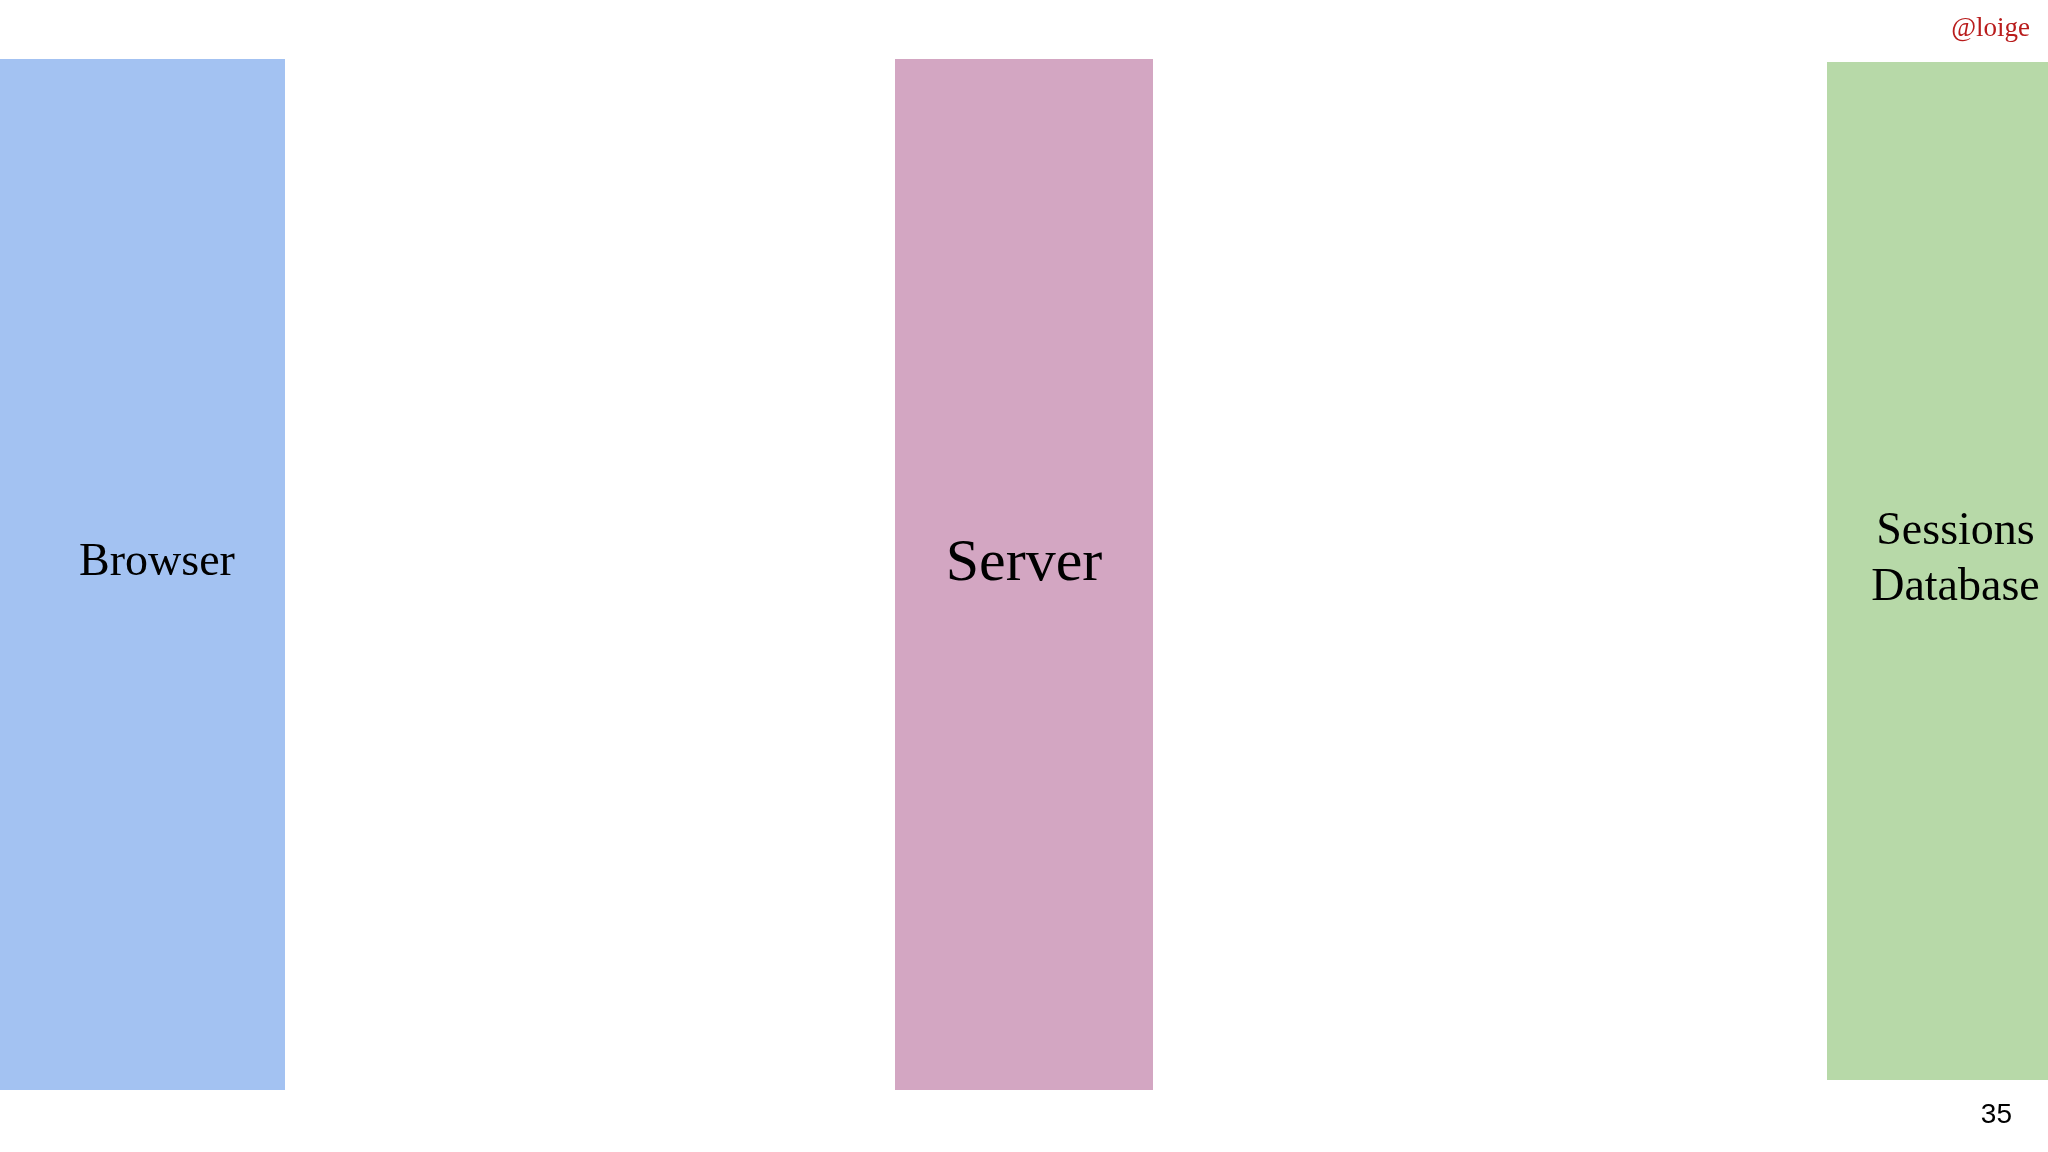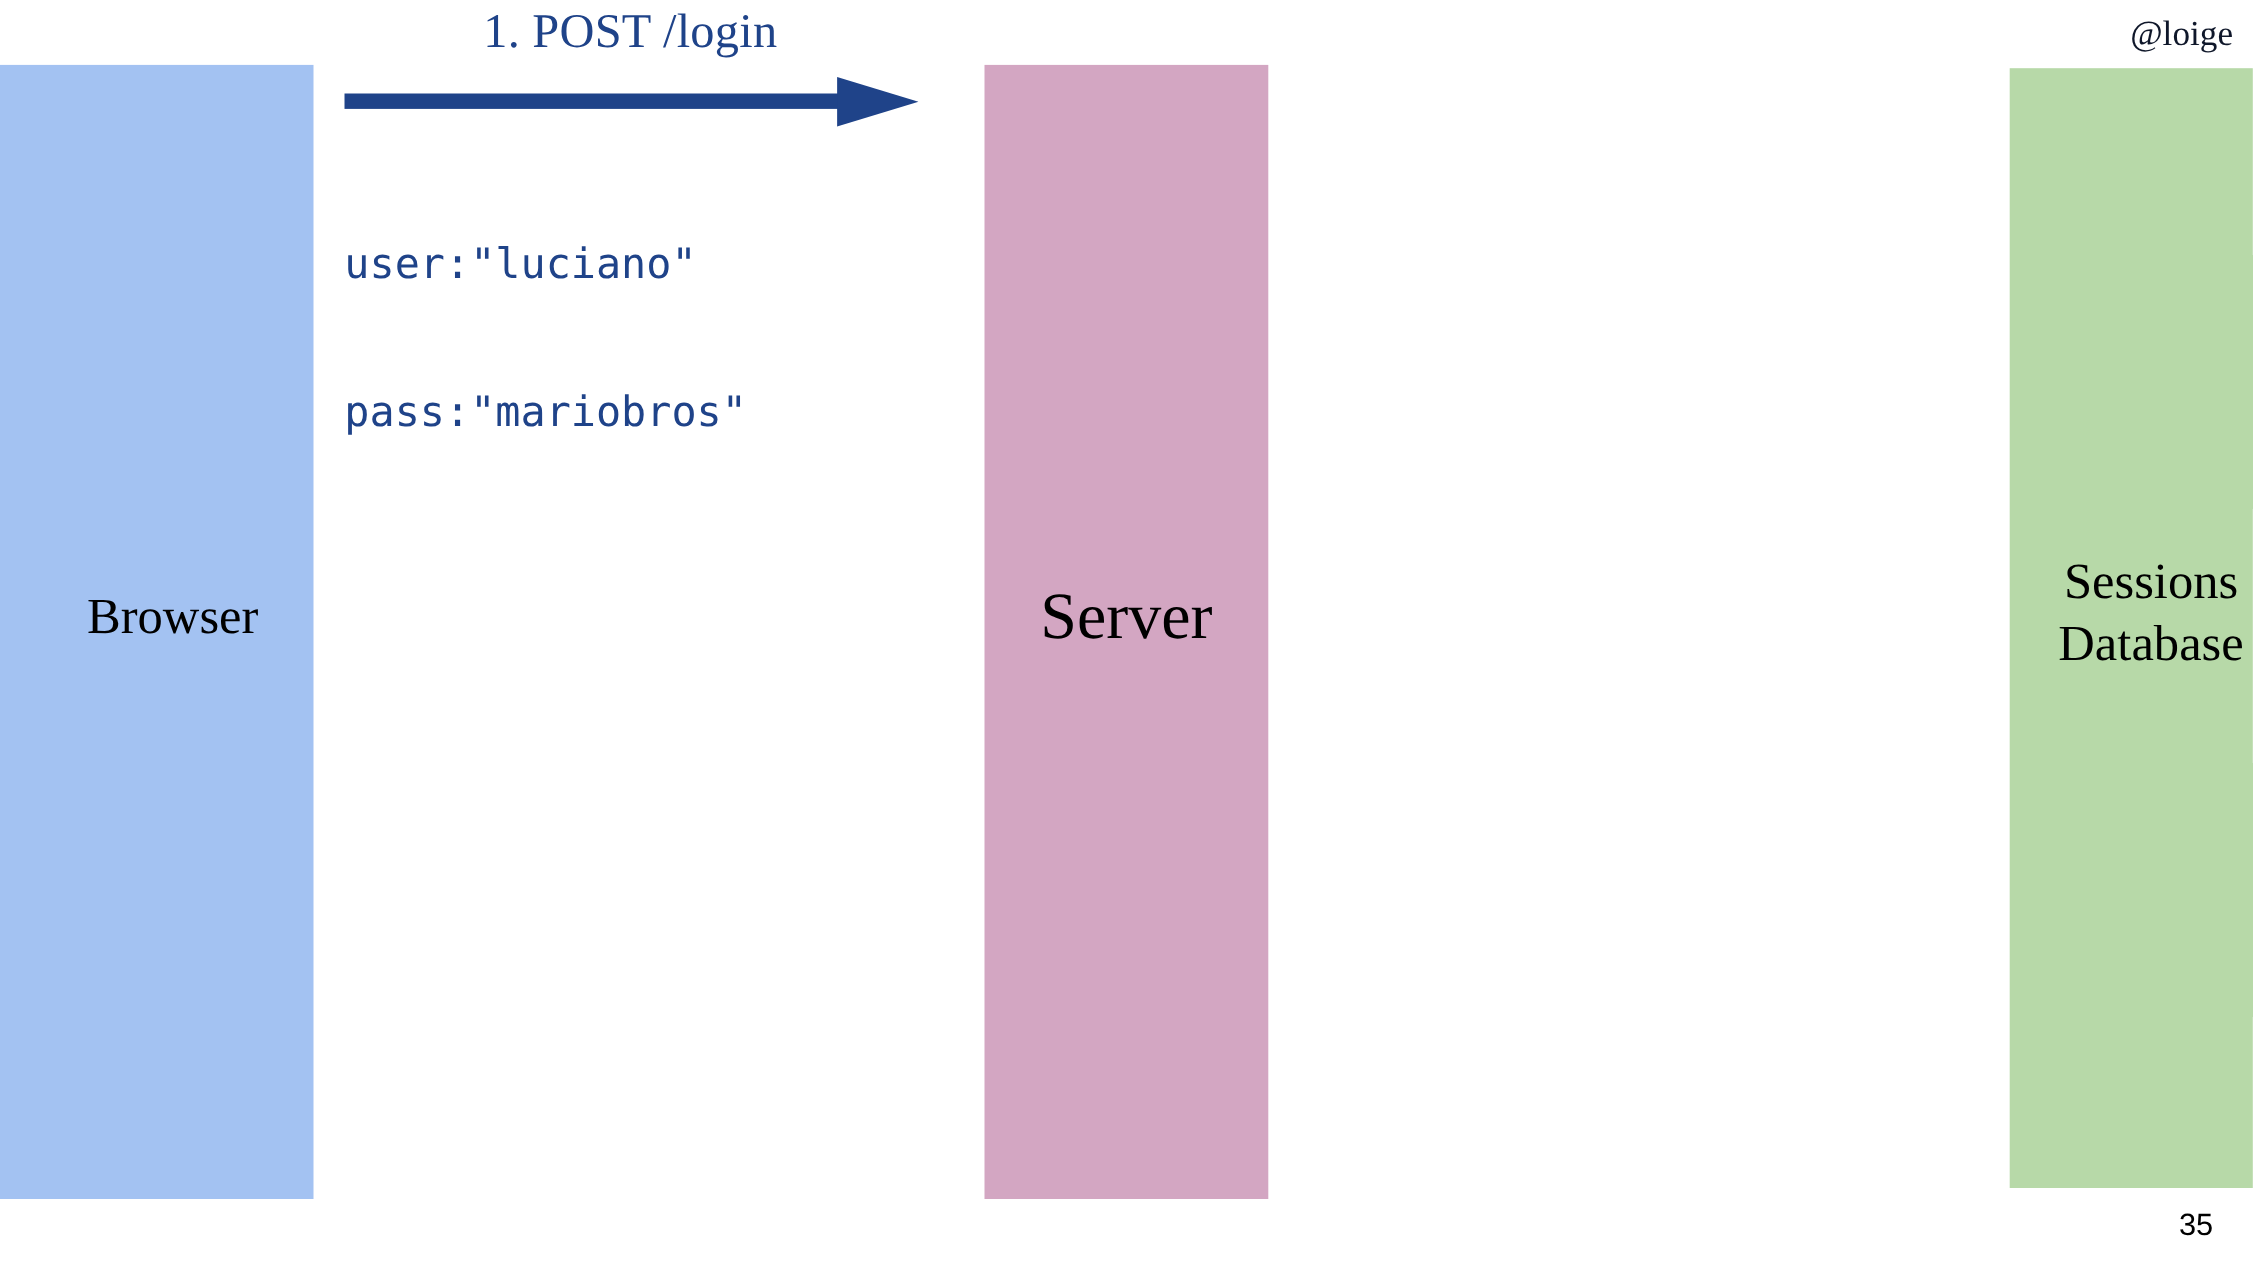--- a/index.html
+++ b/index.html
@@ -131,22 +131,22 @@
   #message-payload .code-line {
     display: block;
   }
 
   
   #handle {
     position: absolute;
     right: 18px;
     top: 12px;
     font-family: "Liberation Serif", serif;
-    font-size: 32px;
-    color: #0f172a;
+    font-size: 27px;
+    color: #b91c1c;
     white-space: nowrap;
   }
 
   #page-number {
     position: absolute;
     right: 36px;
     bottom: 22px;
     font-family: "Liberation Sans", sans-serif;
     font-size: 28px;
     color: #000000;
@@ -170,37 +170,18 @@
     </span>
   </div>
 
   <div class="lifeline" id="lifeline-sessions-db">
     <span class="lifeline-label">
       <span class="line">Sessions</span>
       <span class="line">Database</span>
     </span>
   </div>
 
-  <div id="message-group">
-
-    <div id="message-title">1. POST /login</div>
-
-    <div id="message-arrow">
-      <svg width="522" height="56" viewBox="0 0 522 56" xmlns="http://www.w3.org/2000/svg" aria-hidden="true">
-        <g fill="#1f4389">
-          <rect x="0" y="19" width="455" height="14"></rect>
-          <polygon points="448,4 522,26.5 448,49"></polygon>
-        </g>
-      </svg>
-    </div>
-
-    <div id="message-payload">
-      <span class="code-line">user:"luciano"</span>
-      <span class="code-line">pass:"mariobros"</span>
-    </div>
-
-  </div>
 
   <div id="handle">@loige</div>
 
   <div id="page-number">35</div>
 
 </div>
 
 </body></html>

